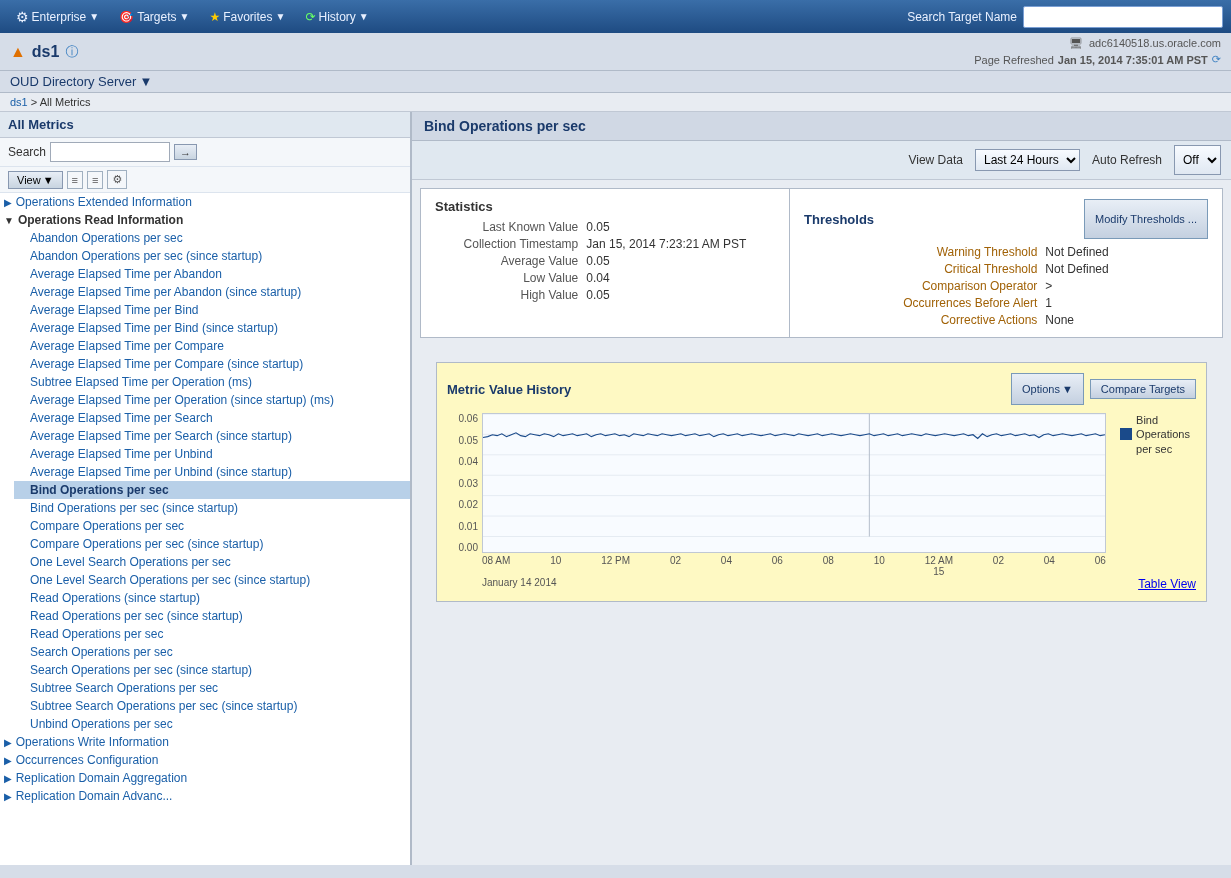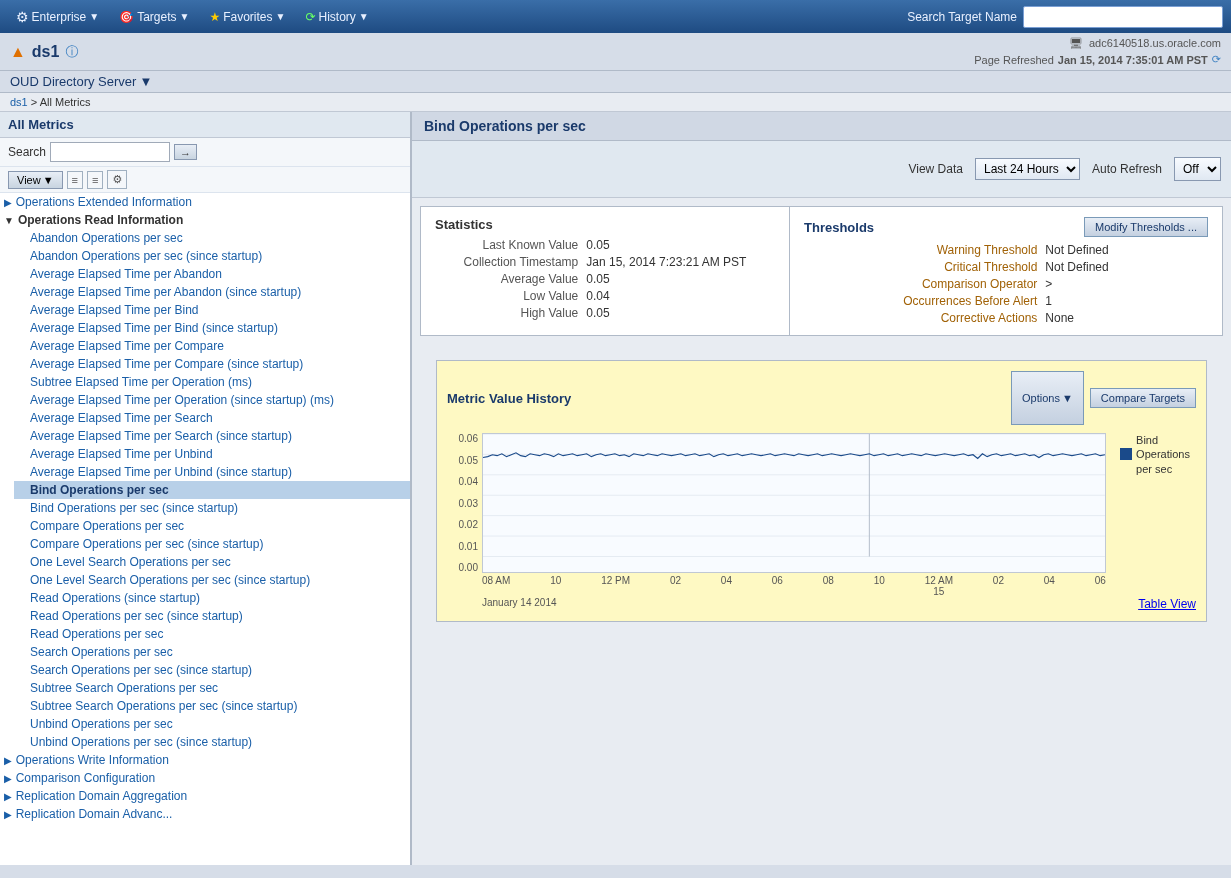--- a/index.html
+++ b/index.html
@@ -178,51 +178,51 @@
     .thresholds-header {
       display: flex;
       align-items: center;
       justify-content: space-between;
       margin-bottom: 6px;
     }
     .thresholds-title { font-weight: bold; font-size: 13px; color: #1a3a6b; }
     .modify-btn {
       background: linear-gradient(180deg, #e8eef6, #c4d0e0);
       border: 1px solid #7a9ab8;
-      padding: 3px 10px;
+      padding: 13px 10px;
       cursor: pointer;
       font-size: 11px;
       color: #1a3a6b;
     }
     .threshold-grid {
       display: grid;
       grid-template-columns: auto auto;
       gap: 3px 8px;
     }
     .thr-label { text-align: right; color: #a16207; font-size: 12px; white-space: nowrap; }
     .thr-value { color: #333; font-size: 12px; }
 
     
     .view-data-row {
       display: flex;
       align-items: center;
       justify-content: flex-end;
       gap: 12px;
-      padding: 16px 10px;
+      padding: 4px 10px;
       background: #e0e8f0;
       border-bottom: 1px solid #c0c8d4;
     }
     .view-data-label { font-size: 12px; color: #333; }
     .view-data-select {
       height: 22px; border: 1px solid #8898b0; padding: 0 4px; font-size: 12px;
       background: linear-gradient(180deg, #f8fbff, #e0e8f2);
     }
     .auto-refresh-label { font-size: 12px; color: #333; }
     .auto-refresh-select {
-      height: 24px; border: 1px solid #8898b0; padding: 0 4px; font-size: 12px;
+      height: 30px; border: 1px solid #8898b0; padding: 0 4px; font-size: 12px;
       background: linear-gradient(180deg, #f8fbff, #e0e8f2);
     }
 
     
     .chart-section {
       background: #fef9c3;
       margin: 24px;
       border: 1px solid #b0bac8;
       padding: 10px;
     }
@@ -230,21 +230,21 @@
       display: flex;
       align-items: center;
       justify-content: space-between;
       margin-bottom: 8px;
     }
     .chart-title { font-weight: bold; font-size: 13px; color: #1a3a6b; }
     .chart-btns { display: flex; gap: 6px; align-items: center; }
     .options-btn {
       background: linear-gradient(180deg, #e8eef6, #c4d0e0);
       border: 1px solid #7a9ab8;
-      padding: 20px 10px;
+      padding: 9px 10px;
       cursor: pointer;
       font-size: 11px;
       color: #1a3a6b;
       display: flex; align-items: center; gap: 2px;
     }
     .compare-btn {
       background: linear-gradient(180deg, #e8eef6, #c4d0e0);
       border: 1px solid #7a9ab8;
       padding: 3px 10px;
       cursor: pointer;
@@ -444,30 +444,29 @@
         <div class="tree-item">One Level Search Operations per sec</div>
         <div class="tree-item">One Level Search Operations per sec (since startup)</div>
         <div class="tree-item">Read Operations (since startup)</div>
         <div class="tree-item">Read Operations per sec (since startup)</div>
         <div class="tree-item">Read Operations per sec</div>
         <div class="tree-item">Search Operations per sec</div>
         <div class="tree-item">Search Operations per sec (since startup)</div>
         <div class="tree-item">Subtree Search Operations per sec</div>
         <div class="tree-item">Subtree Search Operations per sec (since startup)</div>
         <div class="tree-item">Unbind Operations per sec</div>
-        <div class="tree-item">Unbind Operations per sec (since startup)</div>
       </div>
 
       <div class="tree-group">
         <span class="arrow">▶</span>
         <span>Operations Write Information</span>
       </div>
       <div class="tree-group">
         <span class="arrow">▶</span>
-        <span>Comparison Configuration</span>
+        <span>Occurrences Configuration</span>
       </div>
       <div class="tree-group">
         <span class="arrow">▶</span>
         <span>Replication Domain Aggregation</span>
       </div>
       <div class="tree-group">
         <span class="arrow">▶</span>
         <span>Replication Domain Advanc...</span>
       </div>
     </div>

